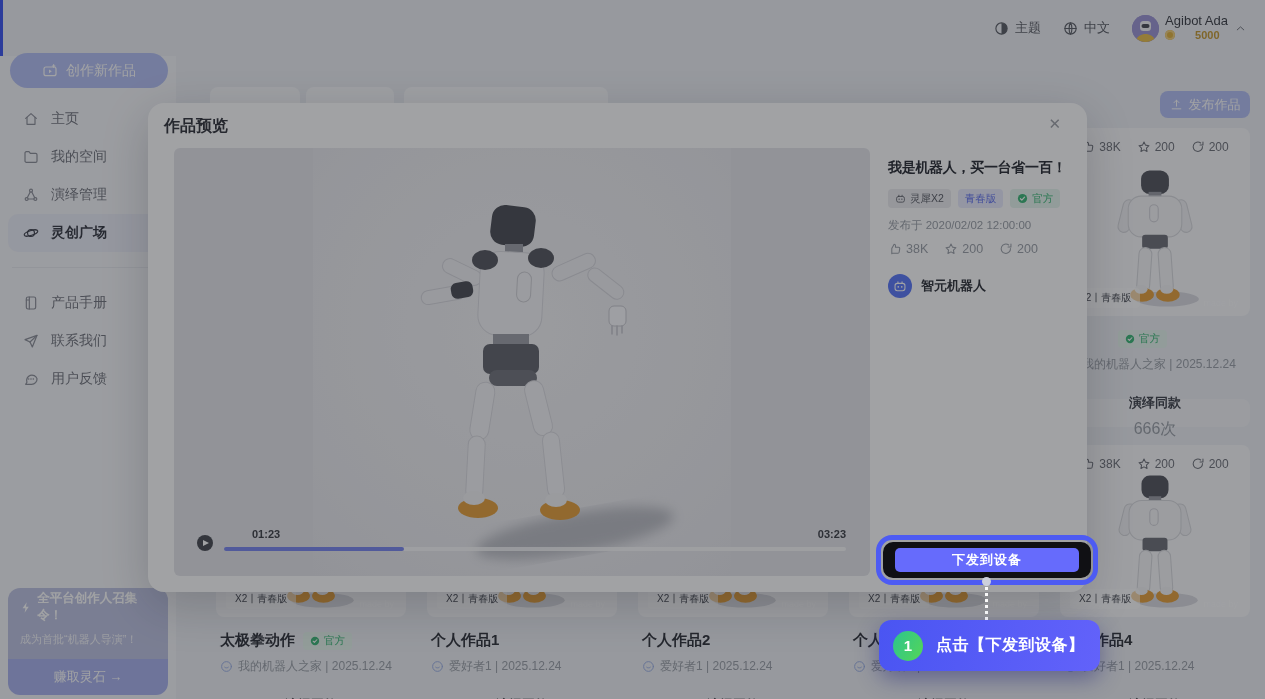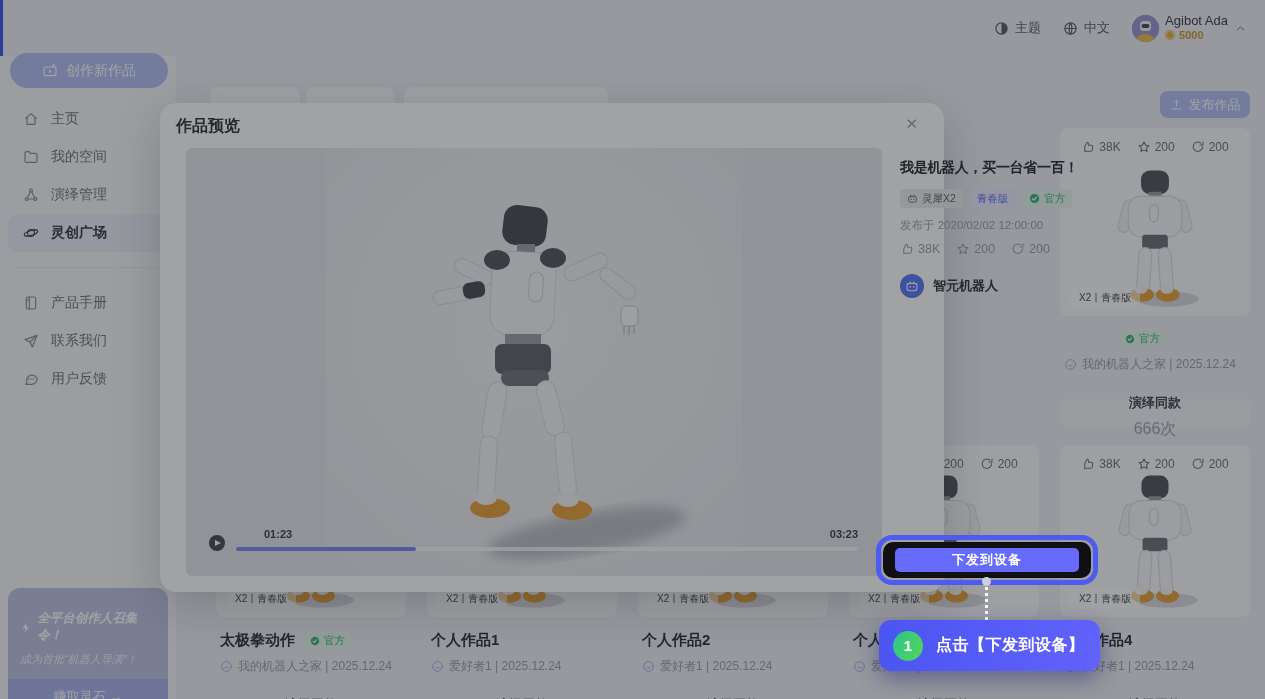--- a/index.html
+++ b/index.html
@@ -13,34 +13,34 @@
 
   
   .logo { left:26px; top:16px; display:flex; align-items:center; font-size:19px; color:#34373f; font-weight:500; letter-spacing:.2px; }
   .logo .cn { font-weight:700; margin-left:9px; font-size:18px; }
   .logo svg { margin:0 1px; }
   .hdr-right { right:18px; top:0; height:56px; display:flex; align-items:center; gap:22px; color:#5b5e66; font-size:13px;text-align:center; }
   .hdr-item { display:flex; align-items:center; gap:6px; cursor:pointer; }
   .avatar { width:27px; height:27px; border-radius:50%; background:#9d96d6; overflow:hidden; position:relative; flex:0 0 auto; }
   .userbox { display:flex; flex-direction:column; line-height:14px; }
   .username { font-size:13px; color:#3c3f47; }
-  .points { display:flex; align-items:center; gap:4px; font-size:11px; color:#c79b35; font-weight:700; }
+  .points { display:flex; align-items:center; gap:20px; font-size:11px; color:#c79b35; font-weight:700; }
   .coin { width:10px; height:10px; border-radius:50%; background:#e2b23f; box-shadow:inset 0 0 0 2px #f0cf7d; display:inline-block; }
 
   
   .sidebar { left:0; top:56px; width:176px; height:643px; background:#f6f7fa; }
   .create-btn { position:absolute; left:10px; top:-3px; width:158px; height:35px; border-radius:18px; background:#b5c0f5; color:#fff; font-size:14px; display:flex; align-items:center; justify-content:center; gap:8px; cursor:pointer; }
   .nav { position:absolute; left:0; top:44px; width:176px; }
   .nav-item { position:relative; height:38px; display:flex; align-items:center; gap:12px; padding-left:23px; color:#73767f; font-size:14px; cursor:pointer; }
   .nav-item svg { color:#8d909a; }
   .nav-item.active { background:#eceef8; border-radius:10px; margin:0 8px; padding-left:15px; color:#363943; font-weight:700; }
   .nav-item.active svg { color:#40434e; }
   .nav-gap { height:16px; border-bottom:1px solid #e8eaef; margin:0 12px 16px; }
   .promo { position:absolute; left:8px; top:532px; width:160px; border-radius:12px; overflow:hidden; }
-  .promo-top { background:#bfc4e3; padding:22px 12px 12px; color:#fff;font-style:italic; }
+  .promo-top { background:#bfc4e3; padding:2px 12px 12px; color:#fff; }
   .promo-title { font-size:12.5px; font-weight:700; display:flex; gap:5px; align-items:center; }
   .promo-sub { font-size:11px; margin-top:8px; color:rgba(255,255,255,.85); }
   .promo-btn { background:#aab3ef; height:36px; display:flex; align-items:center; justify-content:center; color:#fff; font-size:13px; cursor:pointer; }
 
   
   .tabs { left:208px; top:53px; display:flex; align-items:center; gap:34px; font-size:14px; color:#73767f; }
   .tab { cursor:pointer; padding:5px 16px; }
   .tab.active { background:#fbfbfd; border-radius:6px; color:#33363e; font-weight:700; }
   .chip { top:87px; height:30px; background:#fafbfd; border-radius:8px; cursor:pointer; }
   .publish-btn { left:1160px; top:91px; width:90px; height:27px; border-radius:8px; background:#b5c0f5; color:#fff; font-size:13px; display:flex; align-items:center; justify-content:center; gap:6px; cursor:pointer; }
@@ -58,21 +58,21 @@
   .card-title { font-size:15px; font-weight:700; color:#2f323a; }
   .spacer-46 { min-width:46px; display:inline-block; }
   .pill-official { display:inline-flex; align-items:center; gap:4px; background:#e7f6ee; color:#3cb878; font-size:10.5px; padding:2px 7px; border-radius:4px; }
   .card-meta { display:flex; align-items:center; gap:5px; margin:8px 0 0 4px; color:#9ba0a8; font-size:12px; }
   .card-action { margin-top:26px; height:28px; border-radius:8px; background:#f5f6f9; display:flex; align-items:center; justify-content:center; gap:7px; cursor:pointer;flex-direction:column; }
   .card-action b { font-size:13px; color:#3f424b; font-weight:700; }
   .card-action span { font-size:16px; color:#9ba0a8; }
   .card-action svg { color:#4a4d55; }
 
   
-  .modal { left:160px; top:103px; width:784px; height:489px; background:#ffffff; border-radius:16px; box-shadow:0 14px 48px rgba(20,22,30,.2); z-index:20; }
+  .modal { left:148px; top:103px; width:939px; height:489px; background:#ffffff; border-radius:16px; box-shadow:0 14px 48px rgba(20,22,30,.2); z-index:20; }
   .modal-title { position:absolute; left:16px; top:13px; font-size:16px; font-weight:700; color:#33353c; }
   .modal-close { position:absolute; right:26px; top:12px; font-size:15px; color:#9fa2a9; cursor:pointer; }
   .player { position:absolute; left:26px; top:45px; width:696px; height:428px; background:#e6e7ec; border-radius:6px; overflow:hidden; }
   .video-stage { position:absolute; left:139px; top:0; width:418px; height:428px; background:radial-gradient(circle at 50% 42%, #f4f4f6 0%, #ececf0 70%, #e7e7ec 100%); cursor:pointer; }
   .play-btn { position:absolute; left:23px; top:387px; width:16px; height:16px; border-radius:50%; background:#4a4c54; cursor:pointer; }
   .play-btn:before { content:""; position:absolute; left:6px; top:4.5px; border-left:6px solid #fff; border-top:3.5px solid transparent; border-bottom:3.5px solid transparent; }
   .time { position:absolute; top:380px; font-size:11px; font-weight:700; color:#3f4148;margin-left:29px; }
   .t-cur { left:49px; } .t-tot { right:24px; }
   .track { position:absolute; left:50px; right:24px; top:399px; height:4px; border-radius:2px; background:rgba(255,255,255,.78); cursor:pointer; }
   .track-fill { width:29%; height:4px; border-radius:2px; background:#7b87f0; }

